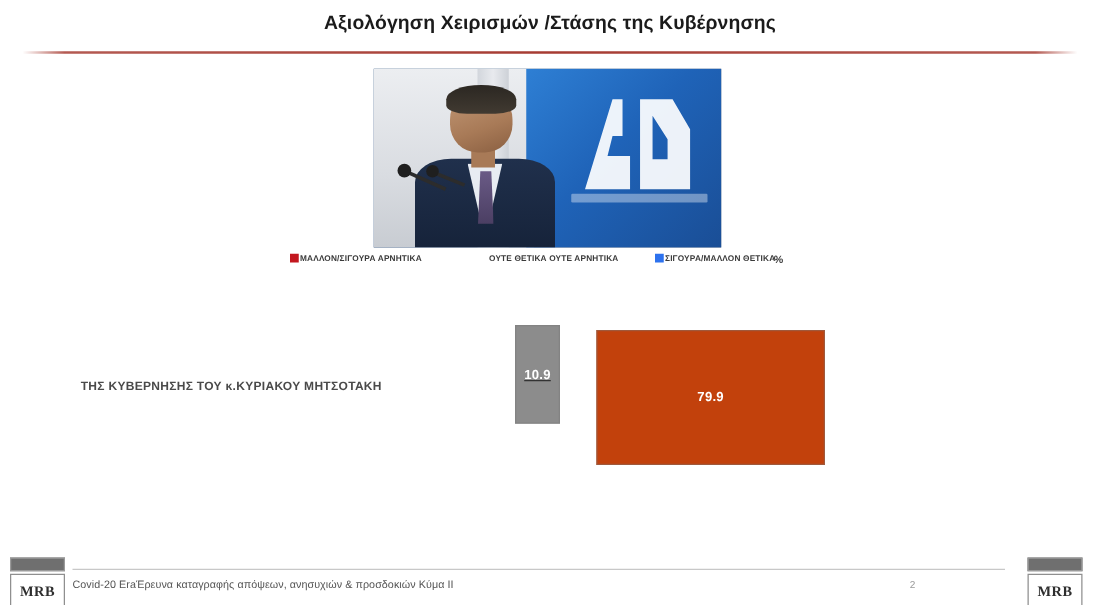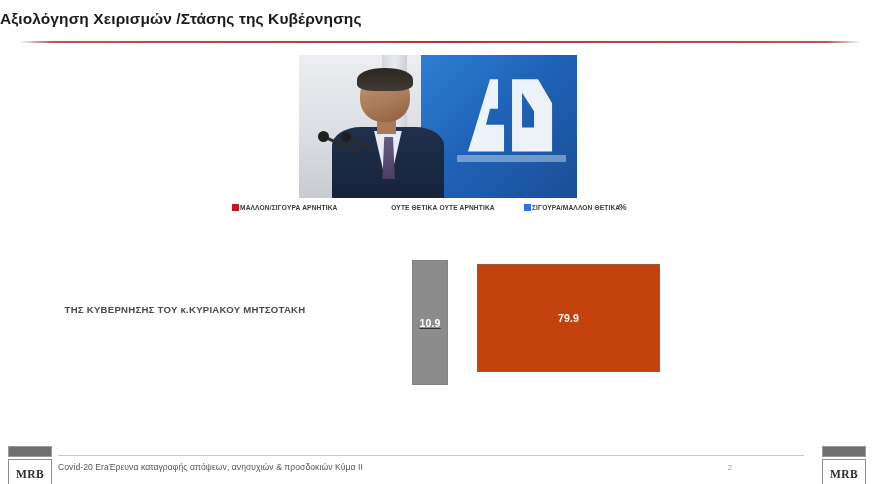--- a/index.html
+++ b/index.html
@@ -22,20 +22,21 @@
     inset: 0;
     background: #ffffff;
   }
 
   
   .title-bar {
     position: absolute;
     top: 10px;
     left: 0;
     width: 880px;
+    text-align: center;
   }
   .slide-title {
     font-size: 15.5px;
     font-weight: bold;
     color: #1b1b1b;
     letter-spacing: 0.1px;
     line-height: 1.2;
   }
   .title-rule {
     position: absolute;
@@ -265,21 +266,21 @@
     font-size: 10.5px;
     font-weight: bold;
     color: #ffffff;
     letter-spacing: 0.2px;
   }
   .bar-neg {
     left: 365px;  top: 13px;  width: 29px;  height: 155px;
     background: #c3171f;
   }
   .bar-neu {
-    left: 412px;  top: 35px;  width: 36px;  height: 125px;
+    left: 412px;  top: 35px;  width: 36px;  height: 79px;
     background: #8c8c8c;
     text-decoration: underline;
   }
   .bar-pos {
     left: 477px;  top: 39px;  width: 183px; height: 108px;
     background: #c2410c;
   }
 
   
   .footer-rule {

